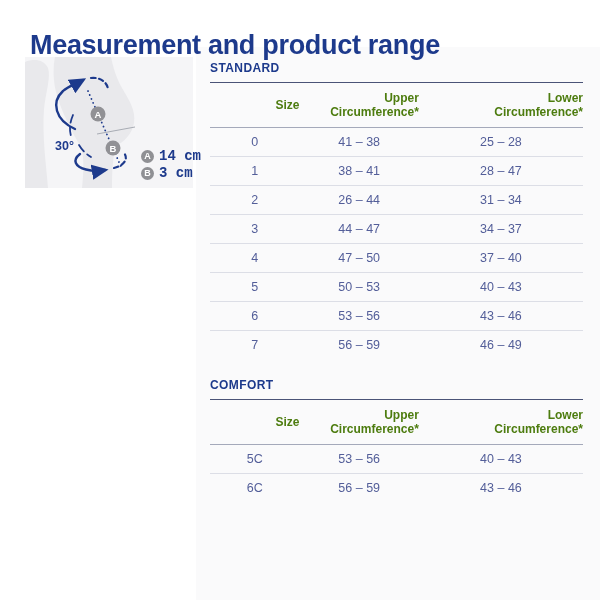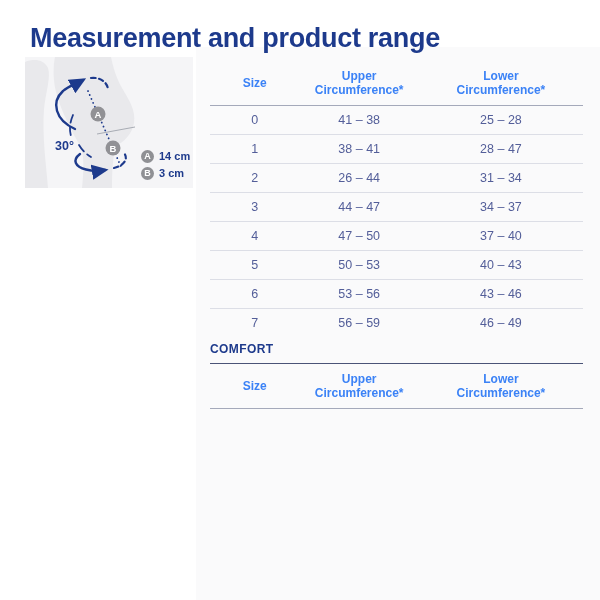--- a/index.html
+++ b/index.html
@@ -2,52 +2,52 @@
 <html><head>
 <meta charset="utf-8">
 <style>
   html,body { margin:0; padding:0; }
   body {
     width:600px; height:600px; position:relative; overflow:hidden;
     background:#ffffff;
     font-family:"Liberation Sans", sans-serif;
   }
   .page-title {
-    position:absolute; left:30px; top:5px;
+    position:absolute; left:30px; top:12px;
     font-size:27px; font-weight:bold; color:#1d3a8c; letter-spacing:-0.3px;
   }
   .content-panel {
     position:absolute; left:196px; top:47px; width:404px; height:553px;
     background:#fafafb;
   }
   .diagram-panel {
     position:absolute; left:25px; top:57px; width:168px; height:131px;
     background:#f5f5f7;
   }
   .diagram-svg { position:absolute; left:0; top:0; }
   .legend { position:absolute; left:116px; top:92px; }
   .legend-row { display:flex; align-items:center; gap:5px; height:14px; margin-bottom:3px; }
   .legend-marker {
     width:13px; height:13px; border-radius:50%; background:#8f9094; color:#ffffff;
     font-size:9px; font-weight:bold; display:flex; align-items:center; justify-content:center;
     flex:0 0 13px;
   }
-  .legend-value { font-size:11px; font-weight:bold; color:#1d3a8c; white-space:nowrap; }
+  .legend-value { font-size:14px; font-weight:bold; color:#1d3a8c; white-space:nowrap;font-family:Liberation Mono, monospace; }
 
   .tables { position:absolute; left:210px; top:61px; width:373px; }
   .section-title {
     font-size:12px; font-weight:bold; color:#1d3a8c; letter-spacing:0.4px;
     padding-bottom:7px; border-bottom:1.5px solid #4a5377;
   }
-  .section-comfort { margin-top:5px; }
+  .section-comfort { margin-top:19px; }
   table { width:100%; border-collapse:collapse; table-layout:fixed; }
   col.c-size { width:24%; } col.c-upper { width:32%; } col.c-lower { width:44%; }
   thead th {
-    height:44px; padding:0; font-size:12px; font-weight:bold; color:#3b82f6;
-    text-align:center; vertical-align:middle; line-height:14px;
+    height:44px; padding:0; font-size:12px; font-weight:bold; color:#4d7c0f;
+    text-align:right; vertical-align:middle; line-height:14px;
     border-bottom:1px solid #a4a9ba;
   }
   .th-line { display:block; }
   tbody td {
     height:28px; padding:0; font-size:12.5px; color:#535e99;
     text-align:center; vertical-align:middle;
     border-bottom:1px solid #dcdee6;
   }
   tbody tr:last-child td { border-bottom:none; }
 </style>
@@ -106,20 +106,21 @@
     <div class="legend-row">
       <span class="legend-marker">B</span>
       <span class="legend-value">3 cm</span>
     </div>
   </div>
 </div>
 
 <div class="tables">
 
   <div class="section">
+    <div class="section-title">STANDARD</div>
     <table>
       <colgroup>
           <col class="c-size">
           <col class="c-upper">
           <col class="c-lower">
         </colgroup>
       <thead>
         <tr>
           <th>Size</th>
           <th>
@@ -192,17 +193,27 @@
             <span class="th-line">Upper</span>
             <span class="th-line">Circumference*</span>
           </th>
           <th>
             <span class="th-line">Lower</span>
             <span class="th-line">Circumference*</span>
           </th>
         </tr>
       </thead>
       <tbody>
+          <tr>
+            <td>5C</td>
+            <td>53 – 56</td>
+            <td>40 – 43</td>
+          </tr>
+          <tr>
+            <td>6C</td>
+            <td>56 – 59</td>
+            <td>43 – 46</td>
+          </tr>
         </tbody>
     </table>
   </div>
 
 </div>
 
 </body></html>

